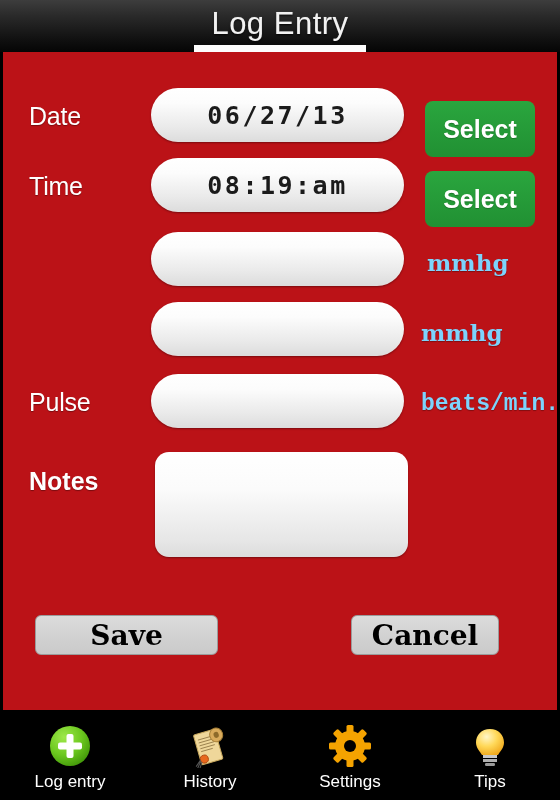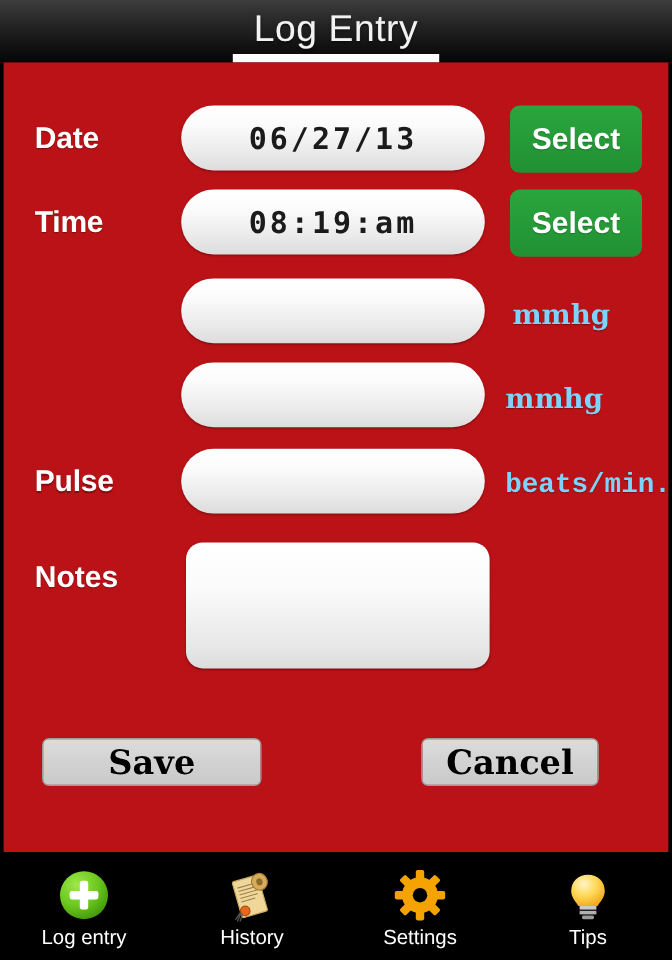--- a/index.html
+++ b/index.html
@@ -50,21 +50,21 @@
   .row {
     position: absolute;
     left: 0; width: 100%;
     height: 56px;
   }
   .fld-label {
     position: absolute; left: 26px; top: 50%;
     transform: translateY(-50%);
     color: #ffffff;
     font-size: 25px;
-    font-weight: bold;
+    font-weight: normal;
     letter-spacing: -0.2px;
     white-space: nowrap;
     text-shadow: 0 1px 1px rgba(0,0,0,0.35);
   }
 
   
   .pill {
     position: absolute; left: 148px;
     width: 253px; height: 54px;
     border-radius: 27px;
@@ -88,20 +88,21 @@
     border: none;
     border-radius: 8px;
     background: #26a03a;
     background: linear-gradient(to bottom, #2aa63e 0%, #219033 100%);
     color: #fff;
     font-size: 25px;
     font-weight: bold;
     font-family: "Liberation Sans", sans-serif;
     cursor: pointer;
     text-shadow: 0 1px 1px rgba(0,0,0,0.25);
+    margin-top: 13px;
   }
 
   .unit {
     position: absolute; left: 424px;
     color: #7dd3fc;
     font-family: "DejaVu Serif", serif;
     font-size: 23px;
     font-weight: bold;
     white-space: nowrap;
     text-shadow: 0 1px 1px rgba(0,0,0,0.3);

